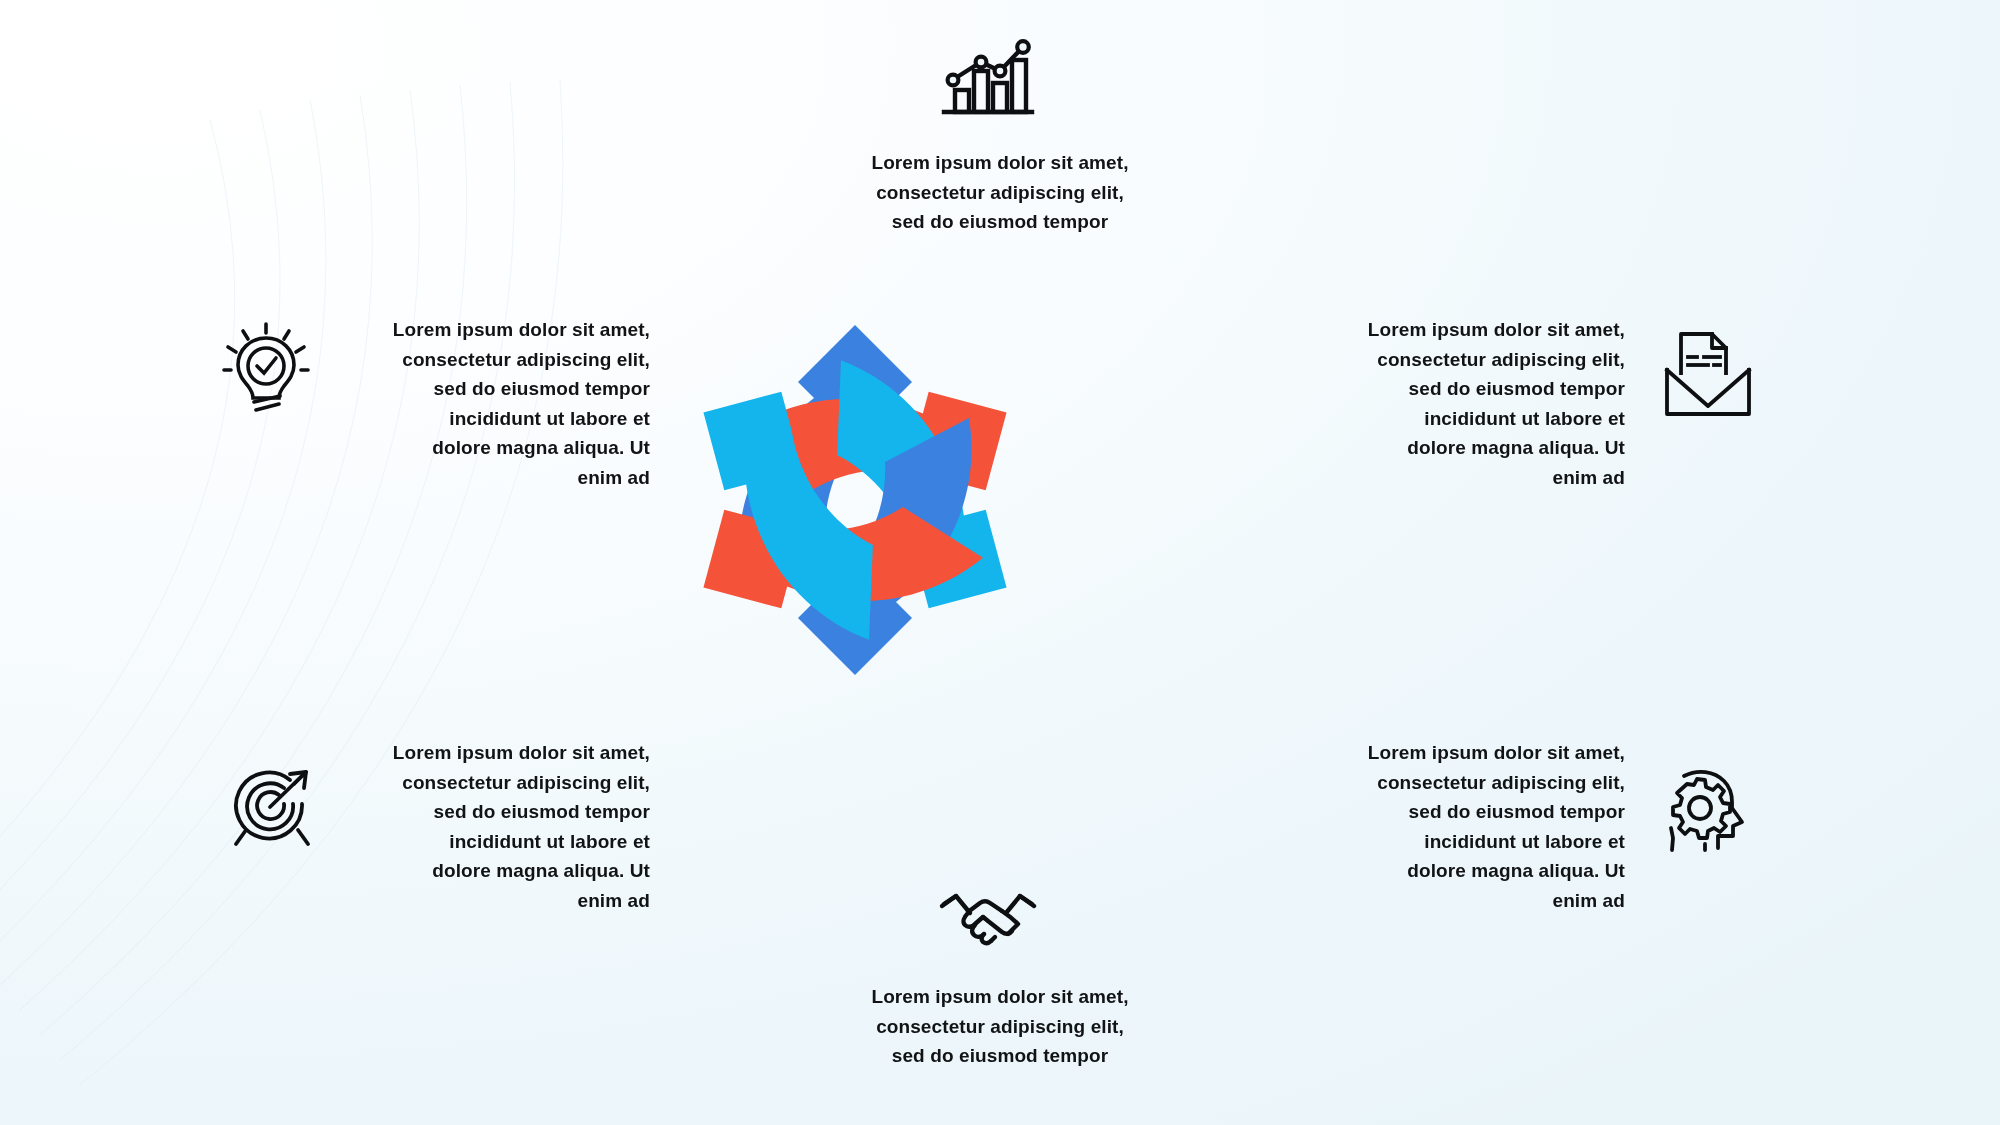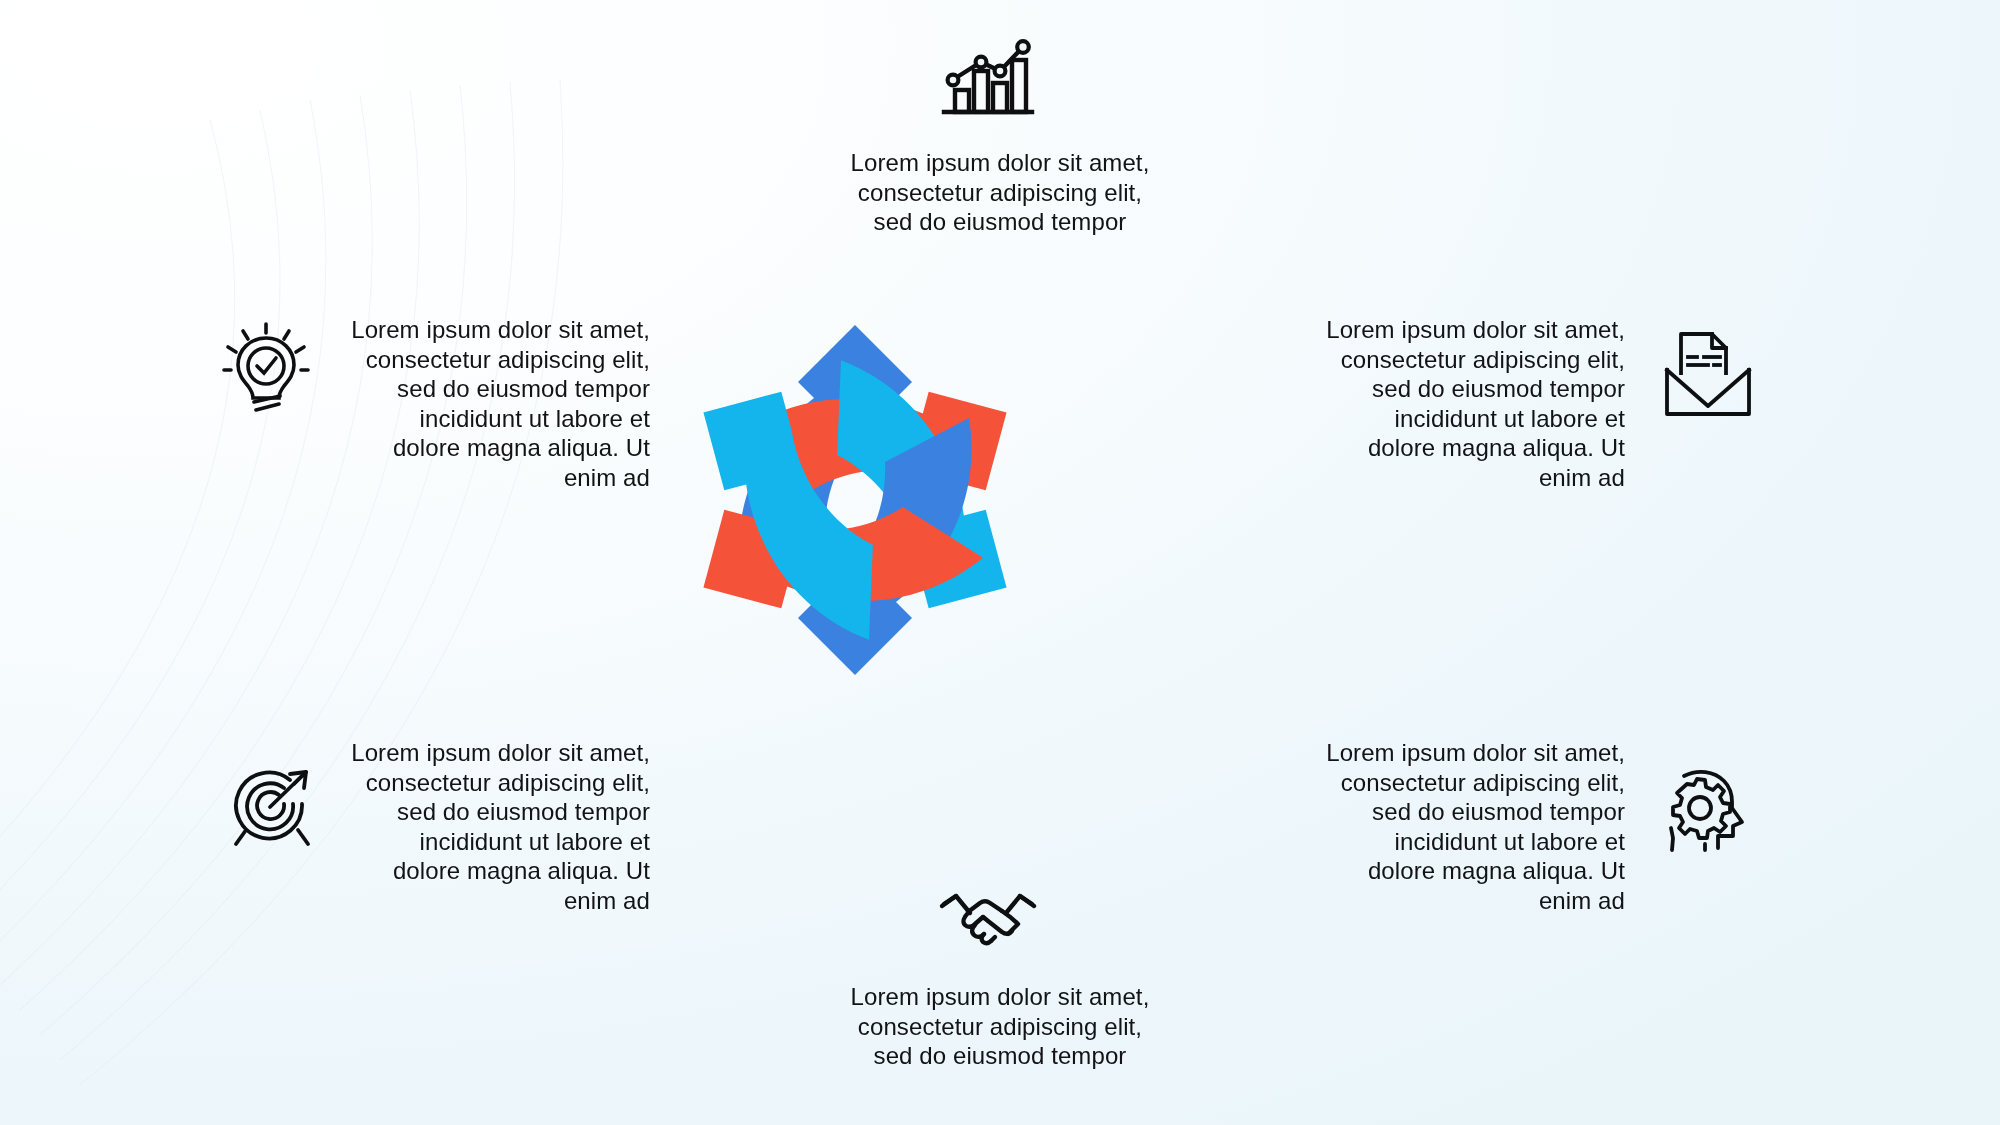--- a/index.html
+++ b/index.html
@@ -30,24 +30,25 @@
     left: 545px;
     top: 190px;
     width: 620px;
     height: 620px;
   }
 
   
   .txt {
     position: absolute;
     color: #111315;
-    font-size: 24px;
+    font-size: 19px;
     line-height: 29.5px;
     white-space: pre-line;
     letter-spacing: 0.1px;
+    font-weight: bold;
   }
   .txt.center { text-align: center; }
   .txt.right  { text-align: right; }
 
   .t-top    { left: 770px; top: 148px;  width: 460px; }
   .t-bottom { left: 770px; top: 982px;  width: 460px; }
   .t-upleft { left: 270px; top: 315px;  width: 380px; }
   .t-loleft { left: 270px; top: 738px;  width: 380px; }
   .t-upright{ left: 1325px; top: 315px; width: 300px; }
   .t-loright{ left: 1325px; top: 738px; width: 300px; }

